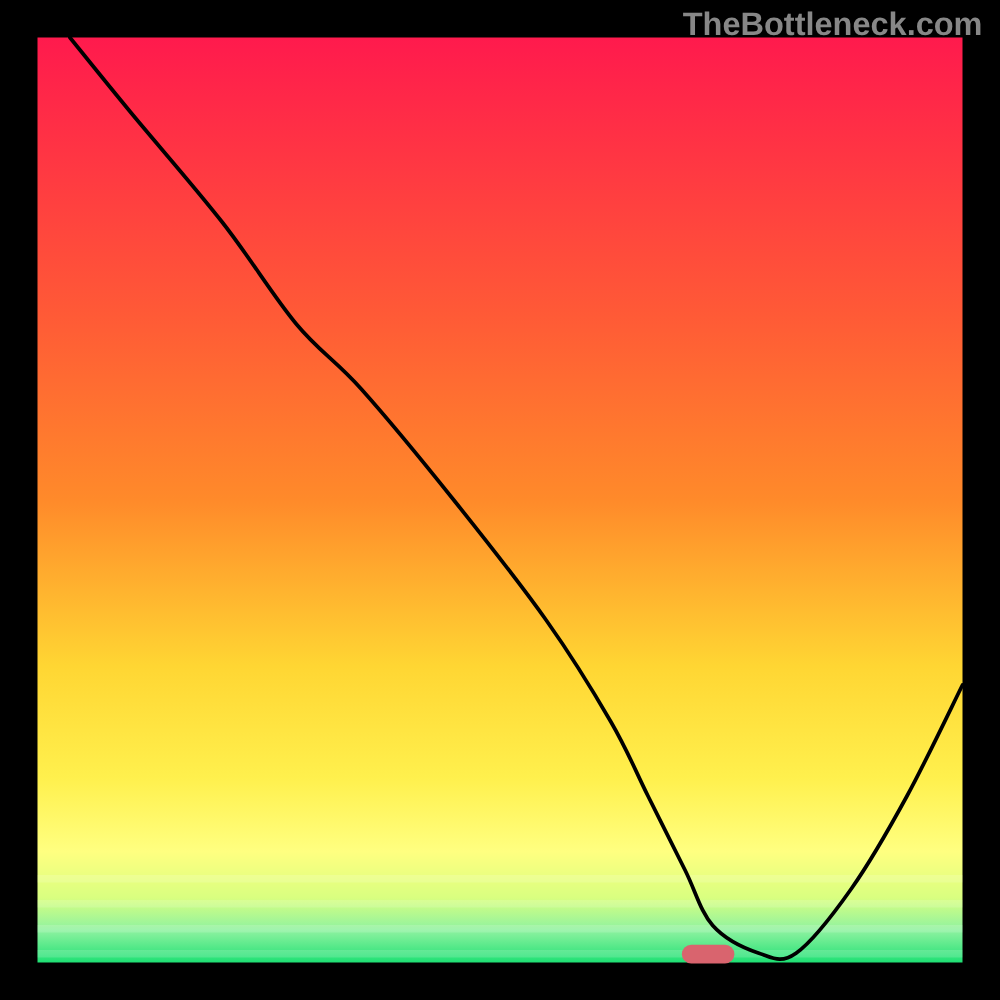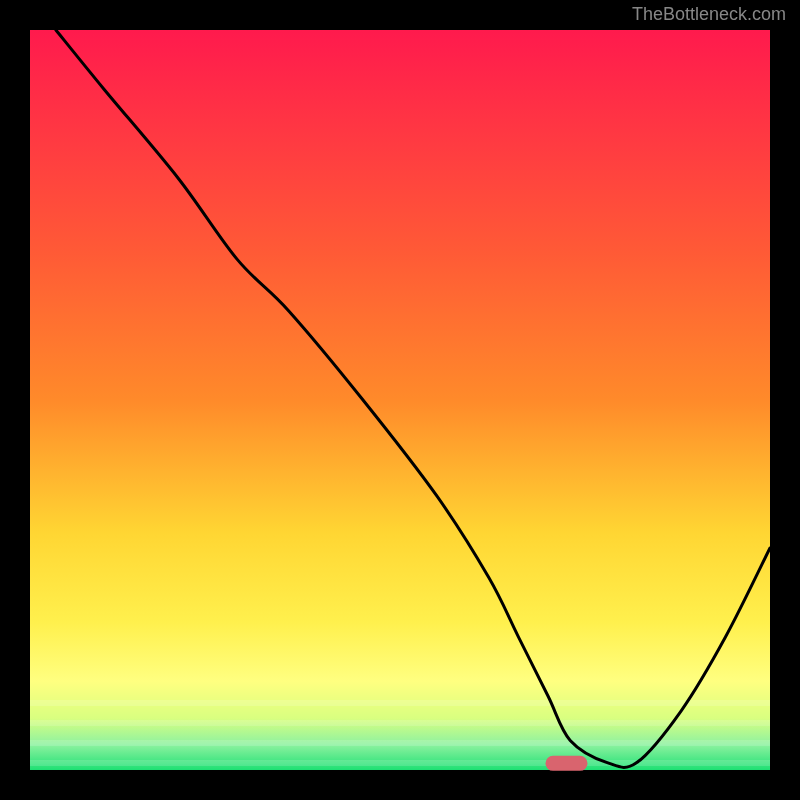--- a/index.html
+++ b/index.html
@@ -13,24 +13,24 @@
   .container {
     position: relative;
     width: 800px;
     height: 800px;
   }
   .watermark {
     position: absolute;
     top: 4px;
     right: 14px;
     font-family: Arial, Helvetica, sans-serif;
-    font-size: 18px;
+    font-size: 26px;
     color: #878787;
     letter-spacing: 0px;
-    font-weight: 400;
+    font-weight: 700;
     z-index: 10;
   }
   svg {
     position: absolute;
     top: 0;
     left: 0;
   }
 </style>
 </head>
 <body>

